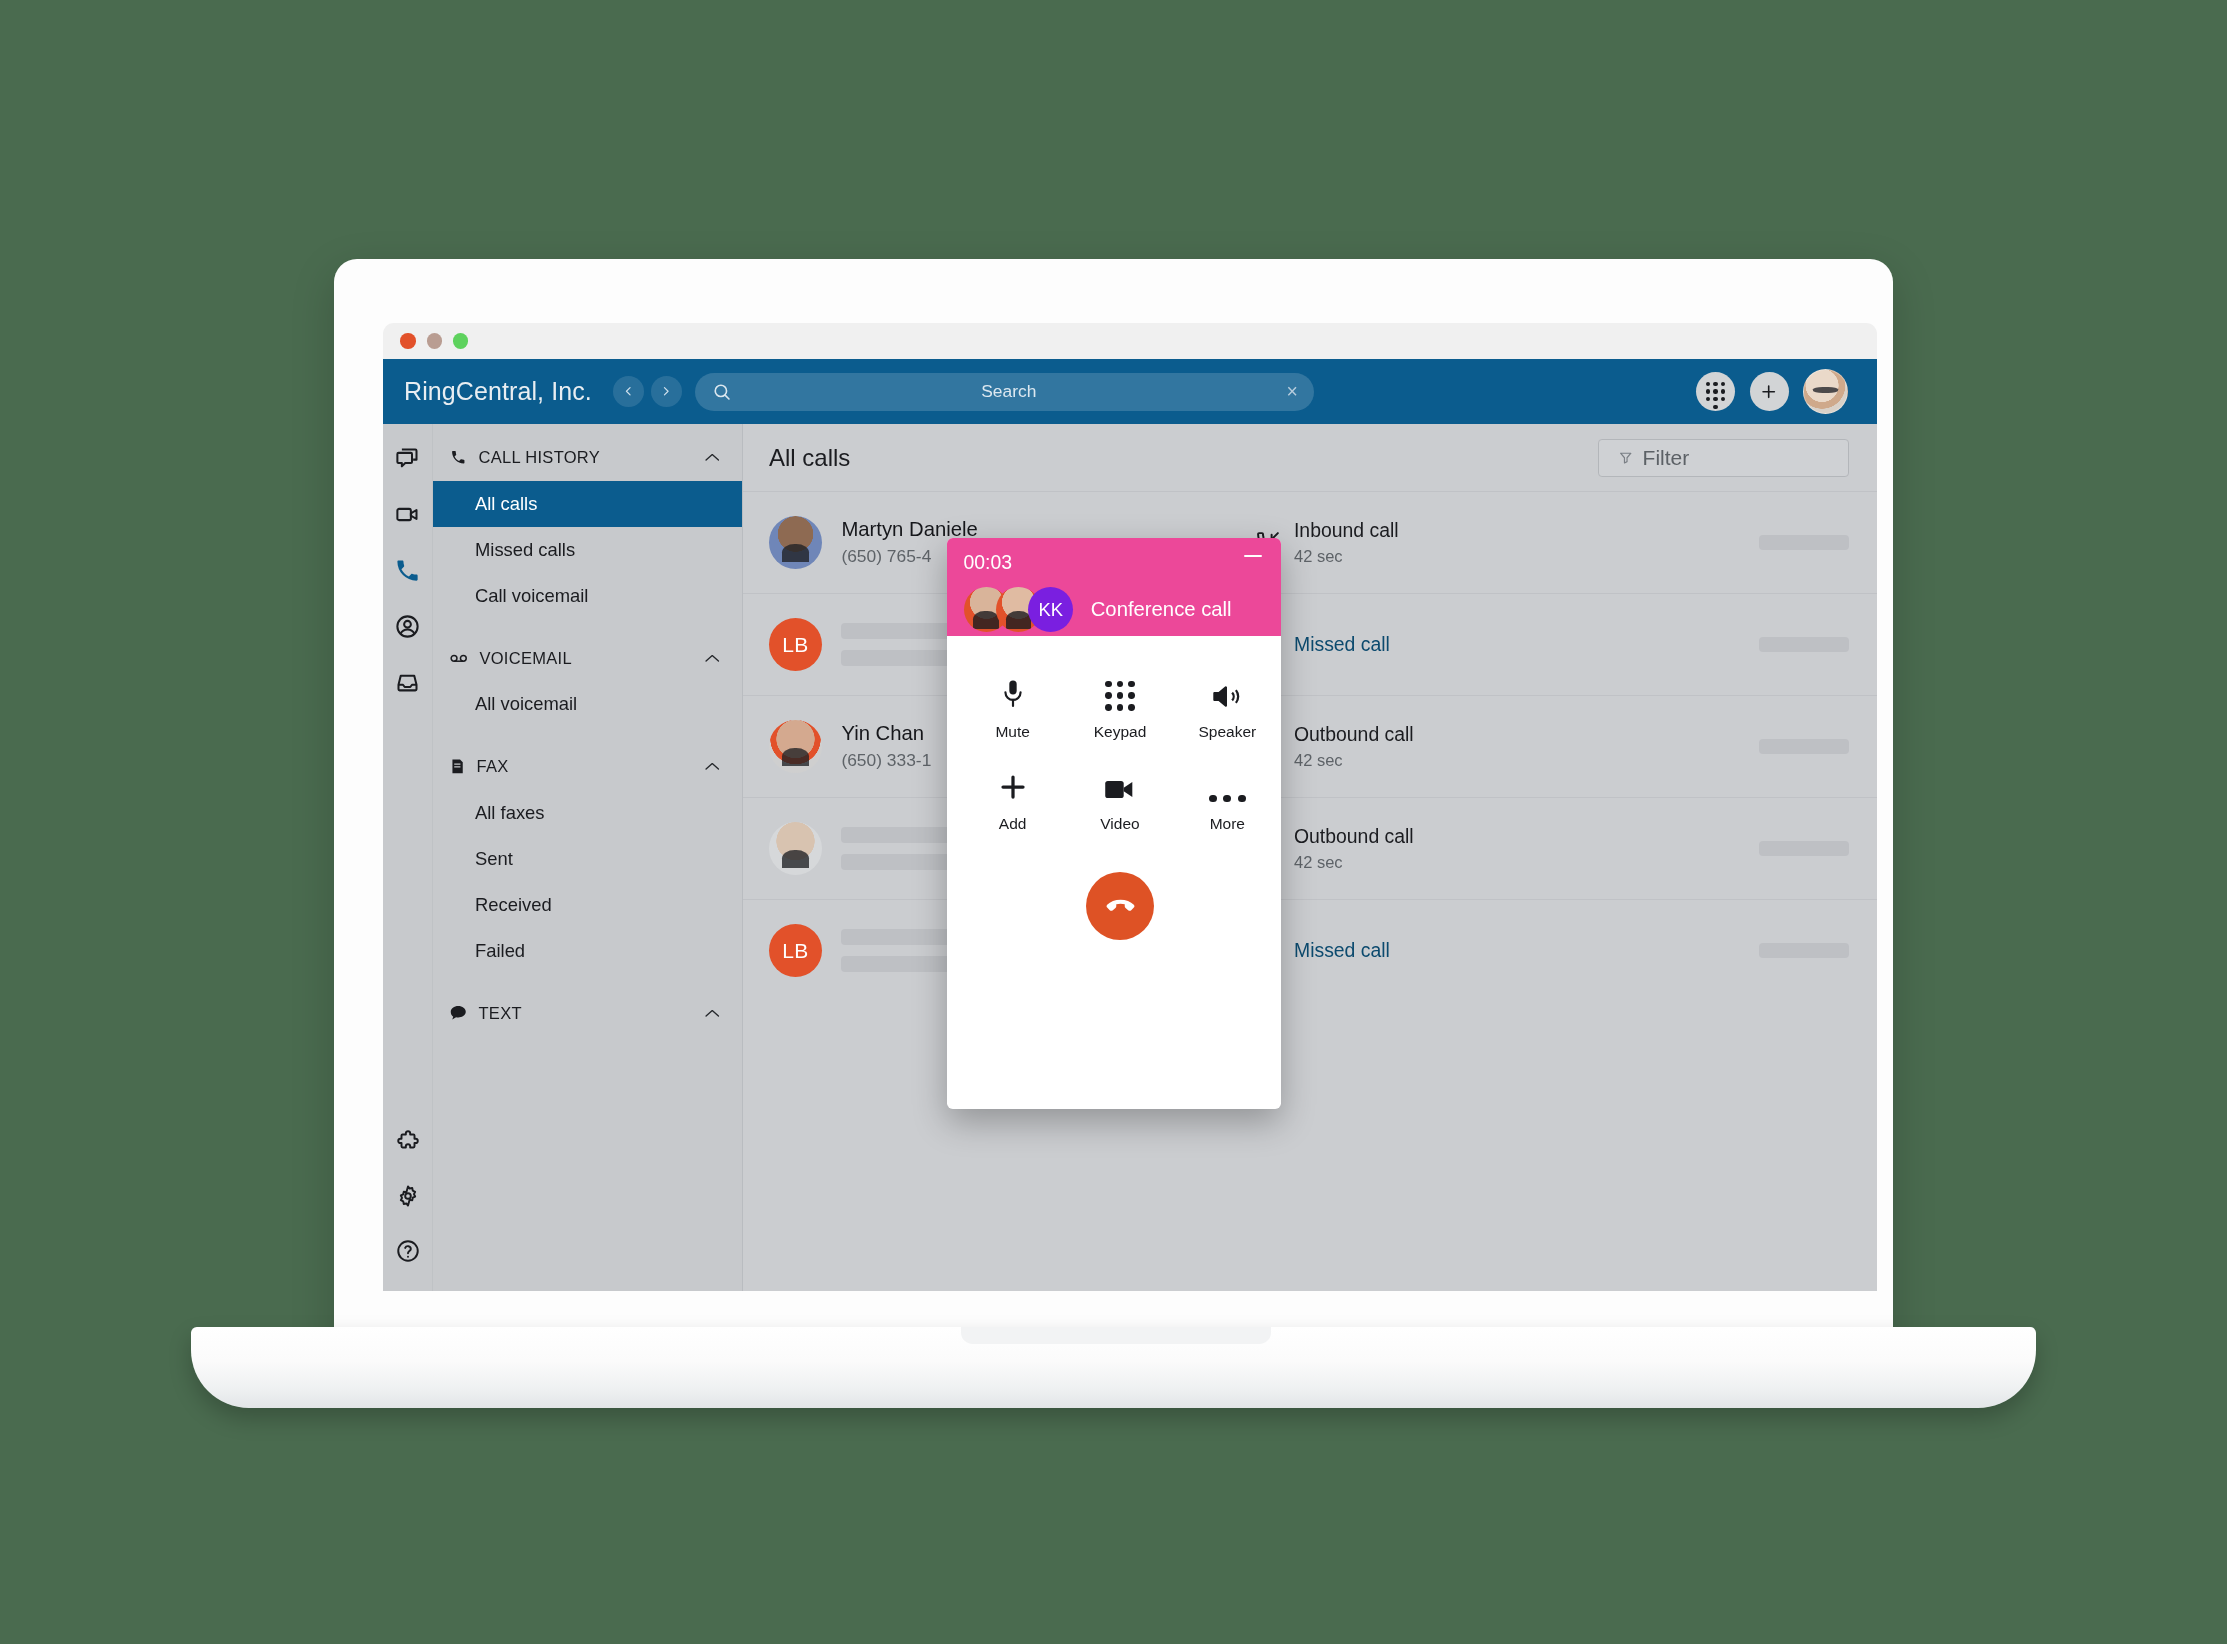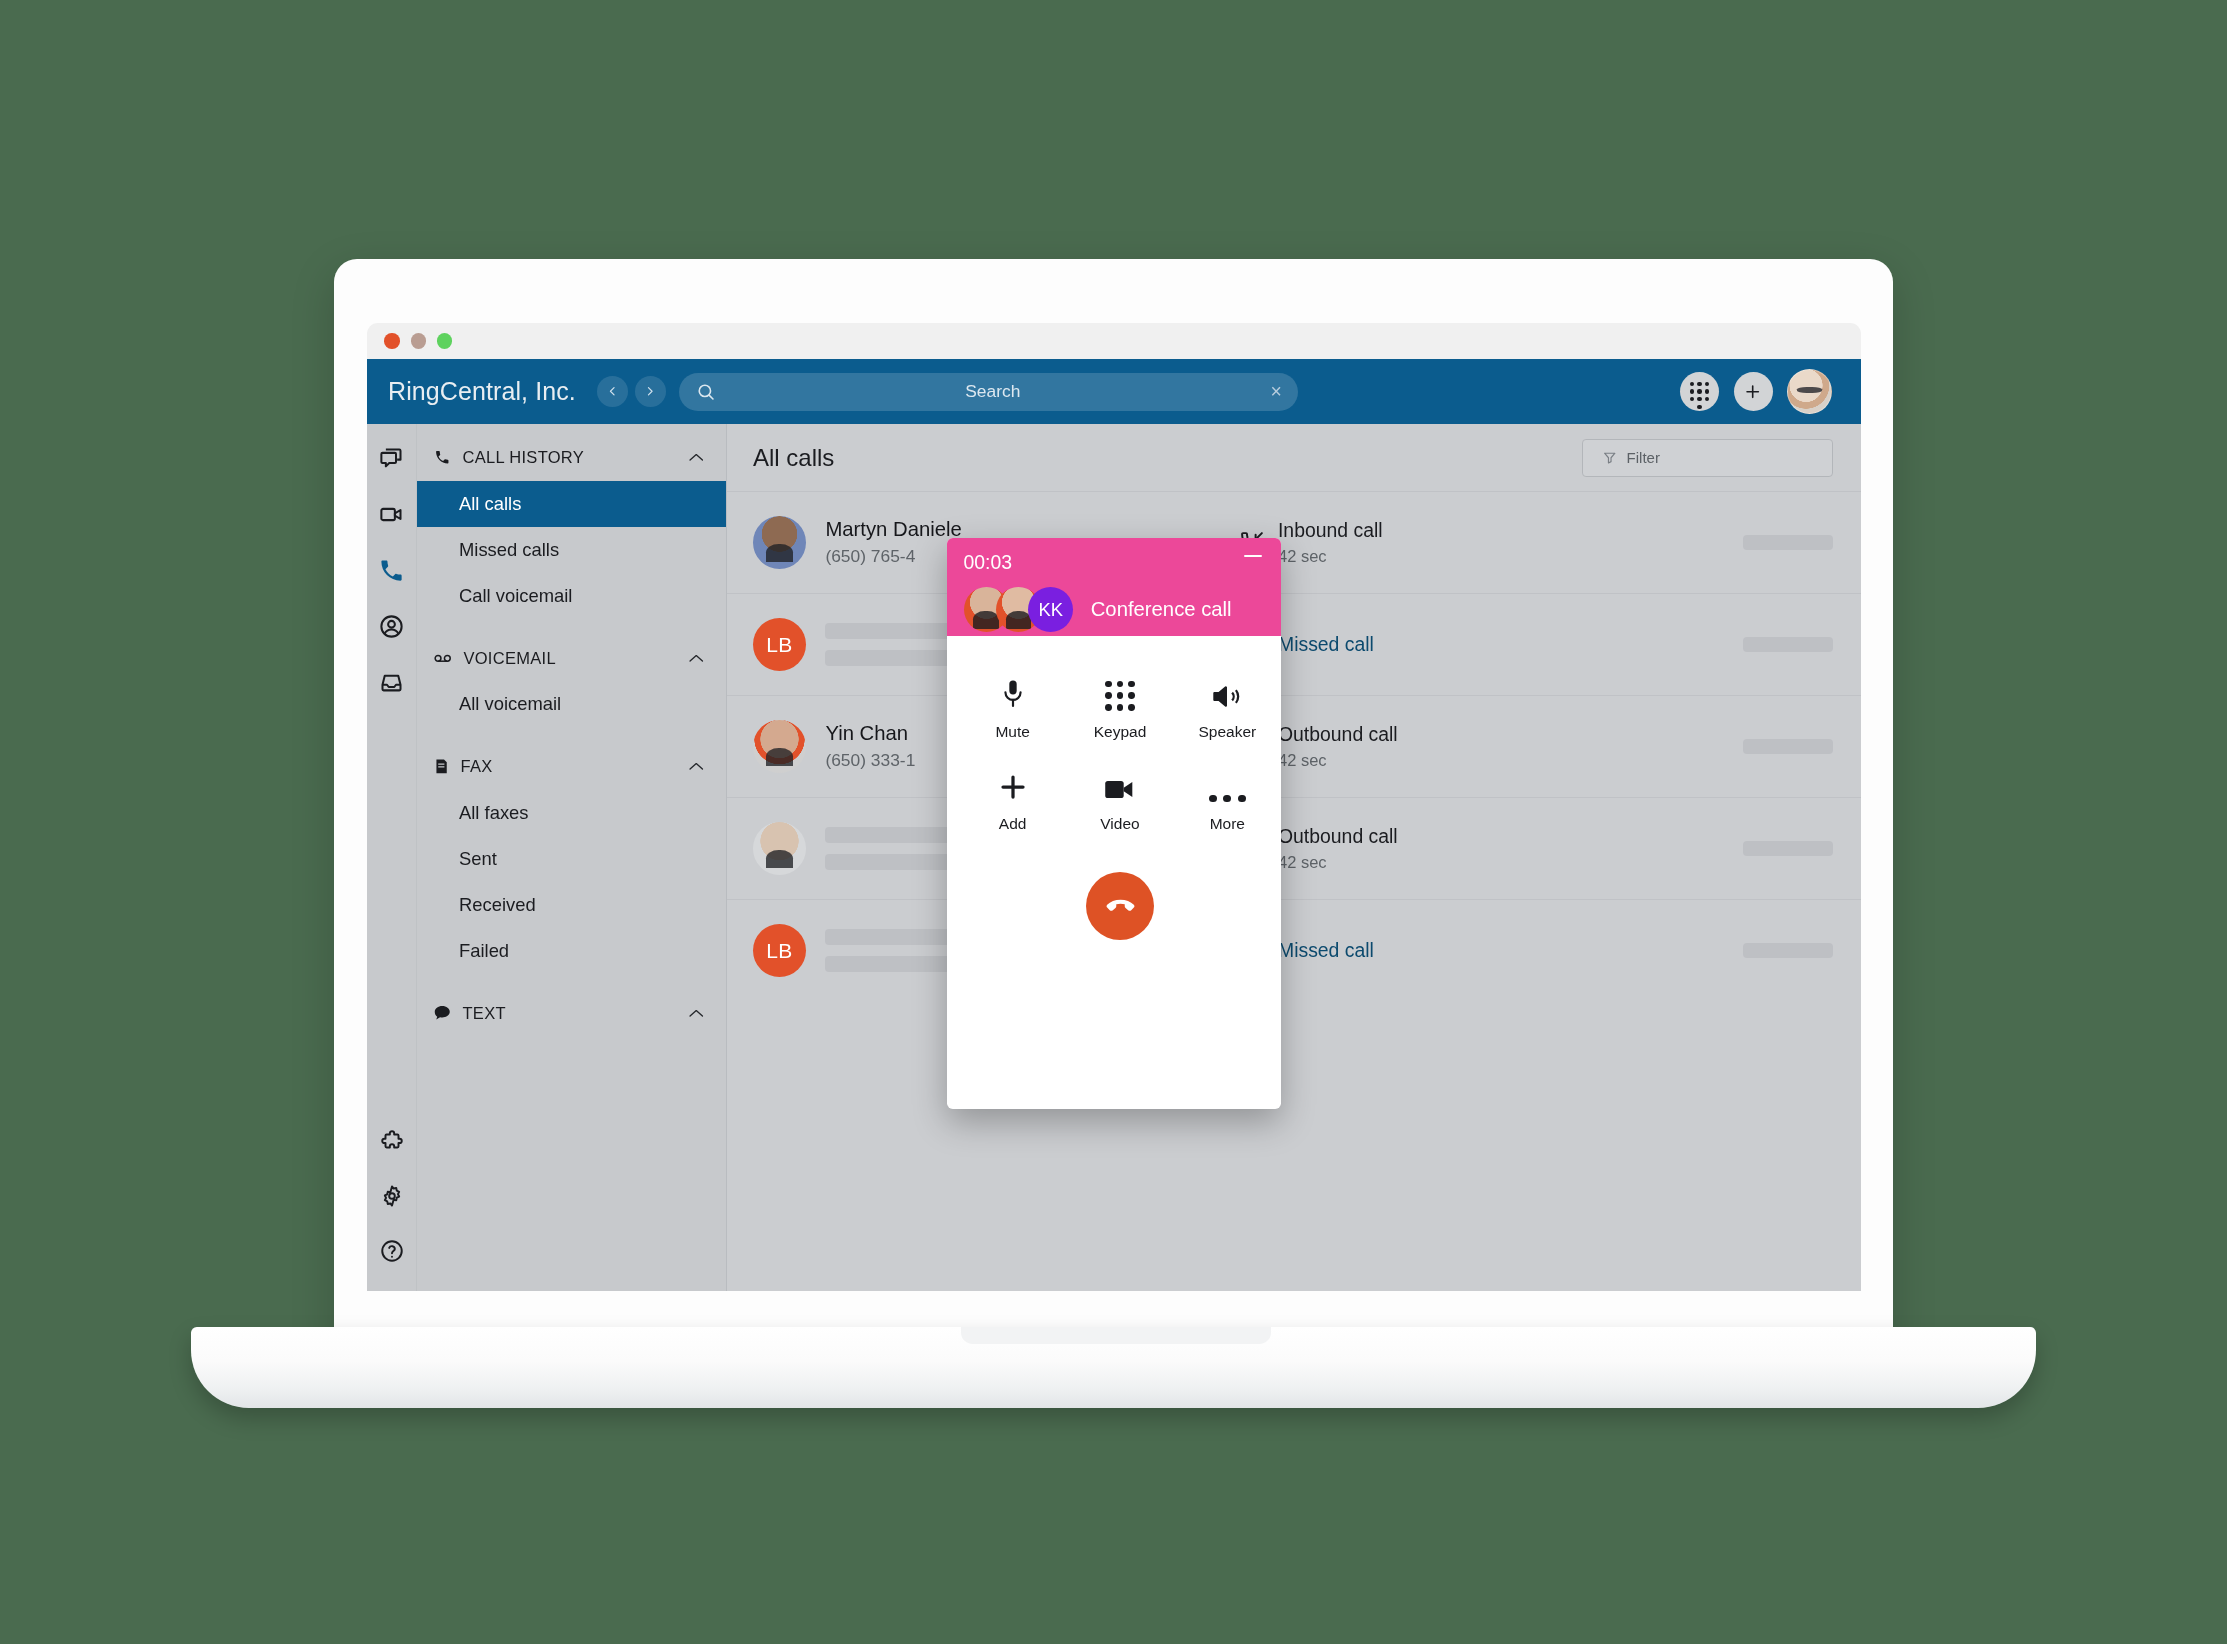--- a/index.html
+++ b/index.html
@@ -28,21 +28,21 @@
     box-shadow: 0 10.7px 22px rgba(0,0,0,.22);
   }
   #laptop-notch {
     position: absolute; left: 961px; top: 1327px;
     width: 310px; height: 17.4px;
     background: #f2f3f4; border-radius: 0 0 11.6px 11.6px;
   }
 
   
   #browser-window {
-    position: absolute; left: 367px; top: 323px;
+    position: absolute; left: 383px; top: 323px;
     width: 1494px; height: 968px;
     background: #ffffff;
     border-radius: 10.7px 10.7px 0 0;
     overflow: hidden;
   }
   #titlebar { height: 36px; background: #f0f0f0; display: flex; align-items: center; padding-left: 17.4px; gap: 10.7px; }
   .dot { width: 15.5px; height: 15.5px; border-radius: 50%; }
   .dot.red { background: #e2512a; }
   .dot.amber { background: #b99d92; }
   .dot.green { background: #5ed25e; }
@@ -101,21 +101,21 @@
   .sect-gap { height: 16.5px; }
 
   
   #main { flex: 1; background: #cbcdd0; display: flex; flex-direction: column; }
   #main-header { height: 67px; display: flex; align-items: center; padding: 0 28px 0 26px; }
   #page-title { font-size: 24px; color: #1b1c20; }
   #filter-btn {
     margin-left: auto; width: 251px; height: 38px; border: 1px solid #b3b6ba; border-radius: 3.9px;
     background: #cfd1d4; display: flex; align-items: center; gap: 8.7px; padding-left: 19.4px;
   }
-  #filter-label { font-size: 15px; color: #5c6166; }
+  #filter-label { font-size: 21px; color: #5c6166; }
 
   #call-list { flex: 1; }
   .call-row { height: 102px; display: flex; align-items: center; padding: 0 28px 0 26px;
               border-top: 1px solid #c0c2c6; }
   .call-row:first-child { border-top: 1px solid #c0c2c6; }
   .avatar { width: 53px; height: 53px; border-radius: 50%; flex: none; overflow: hidden; position: relative; }
   .avatar.initials { background: #e2512a; color: #fff; display: flex; align-items: center;
                      justify-content: center; font-size: 21px; letter-spacing: 0.5px; }
   .av-m { background: radial-gradient(circle at 50% 34%, #8e6a52 0 40%, #6f86b8 41% 100%); }
   .av-y { background: radial-gradient(circle at 50% 36%, #d4a98f 0 44%, #e2512a 45% 58%, #cfcfcf 59% 100%); }

